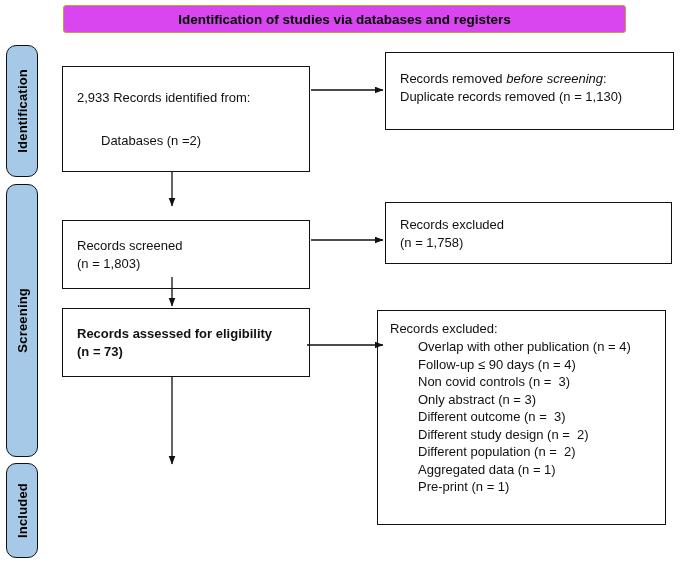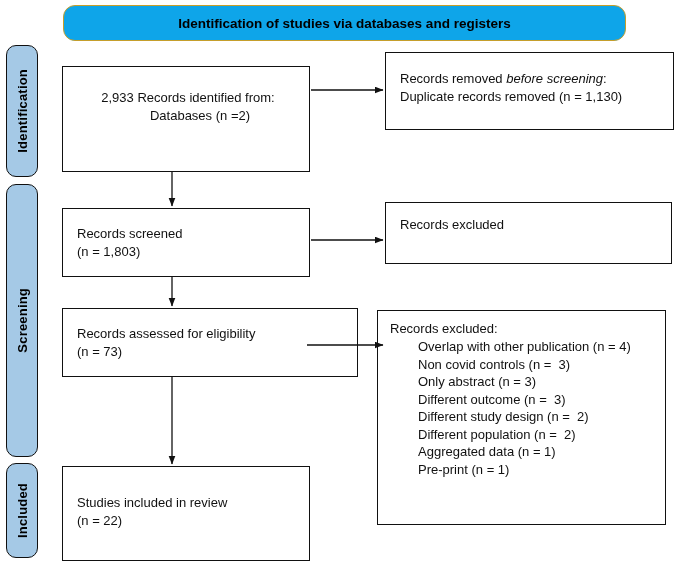--- a/index.html
+++ b/index.html
@@ -12,24 +12,24 @@
     position: relative;
     width: 685px;
     height: 565px;
     background: #ffffff;
     overflow: hidden;
     color: #1a1a1a;
   }
   .banner {
     position: absolute;
     left: 63px; top: 5px;
-    width: 563px; height: 36px;
-    background: #0ea5e9;
+    width: 563px; height: 28px;
+    background: #d946ef;
     border: 1.5px solid #C59E2B;
-    border-radius: 12px;
+    border-radius: 3px;
     display: flex;
     align-items: center;
     justify-content: center;
     font-size: 13.5px;
     font-weight: bold;
     color: #000000;
     box-sizing: border-box;
   }
   .stage-bar {
     position: absolute;
@@ -58,29 +58,29 @@
 
   .flowbox {
     position: absolute;
     background: #ffffff;
     border: 1.6px solid #111111;
     box-sizing: border-box;
     font-size: 13px;
     line-height: 18px;
     color: #111111;
   }
-  .box-identified { left: 62px;  top: 66px;  width: 248px; height: 106px; padding: 22px 10px 0 14px; text-align: center; }
+  .box-identified { left: 62px;  top: 66px;  width: 248px; height: 106px; padding: 22px 10px 0 14px; }
   .box-removed    { left: 385px; top: 52px;  width: 289px; height: 78px; padding: 17px 8px 0 14px; }
-  .box-screened   { left: 62px;  top: 208px; width: 248px; height: 69px;  padding: 16px 10px 0 14px; }
+  .box-screened   { left: 62px;  top: 220px; width: 248px; height: 69px;  padding: 16px 10px 0 14px; }
   .box-excluded1  { left: 385px; top: 202px; width: 287px; height: 62px;  padding: 13px 8px 0 14px; }
-  .box-assessed   { left: 62px;  top: 308px; width: 296px; height: 69px;  padding: 16px 2px 0 14px; }
+  .box-assessed   { left: 62px;  top: 308px; width: 248px; height: 69px;  padding: 16px 2px 0 14px; font-weight: bold; }
   .box-excluded2  { left: 377px; top: 310px; width: 289px; height: 215px; padding: 9px 6px 0 12px; }
   .box-included   { left: 62px;  top: 466px; width: 248px; height: 95px;  padding: 27px 10px 0 14px; }
 
-  .indent1 { margin-left: 24px; }
+  .indent1 { margin-left: 24px; margin-top: 25px; }
   .gap-line { }
   .reason-item {
     display: block;
     margin-left: 28px;
     white-space: pre-wrap;
     line-height: 17.5px;
   }
   .italic { font-style: italic; }
   .arrow-layer {
     position: absolute;
@@ -117,43 +117,41 @@
     <div class="gap-line">Duplicate records removed (n = 1,130)</div>
   </div>
 
   <div class="flowbox box-screened">
     <div>Records screened</div>
     <div>(n = 1,803)</div>
   </div>
 
   <div class="flowbox box-excluded1">
     <div>Records excluded</div>
+    <div>(n = 1,758)</div>
   </div>
 
   <div class="flowbox box-assessed">
     <div>Records assessed for eligibility</div>
     <div>(n = 73)</div>
   </div>
 
   <div class="flowbox box-excluded2">
     <div>Records excluded:</div>
     <span class="reason-item">Overlap with other publication (n = 4)</span>
+    <span class="reason-item">Follow-up ≤ 90 days (n = 4)</span>
     <span class="reason-item">Non covid controls (n =  3)</span>
     <span class="reason-item">Only abstract (n = 3)</span>
     <span class="reason-item">Different outcome (n =  3)</span>
     <span class="reason-item">Different study design (n =  2)</span>
     <span class="reason-item">Different population (n =  2)</span>
     <span class="reason-item">Aggregated data (n = 1)</span>
     <span class="reason-item">Pre-print (n = 1)</span>
   </div>
 
-  <div class="flowbox box-included">
-    <div>Studies included in review</div>
-    <div>(n = 22)</div>
-  </div>
 
   <svg class="arrow-layer" width="685" height="565" viewBox="0 0 685 565">
     <defs>
       <marker id="ah" markerWidth="10" markerHeight="8" refX="8.5" refY="3.5" orient="auto" markerUnits="userSpaceOnUse">
         <path d="M0,0 L9,3.5 L0,7 Z" fill="#111111"></path>
       </marker>
     </defs>
 
     <line x1="311" y1="90" x2="383" y2="90" stroke="#111111" stroke-width="1.3" marker-end="url(#ah)"></line>
 

